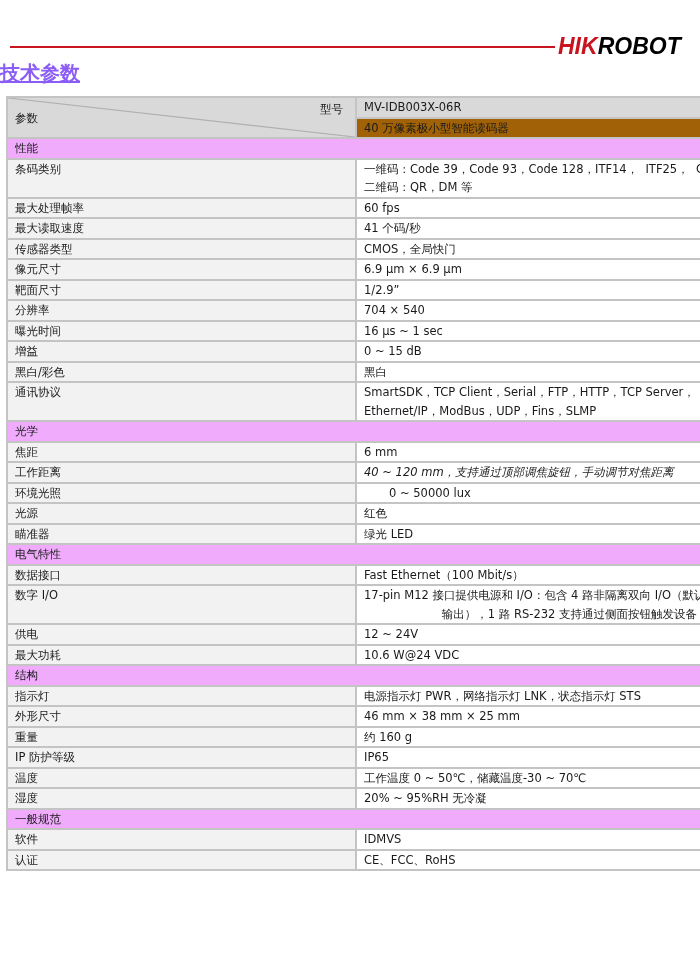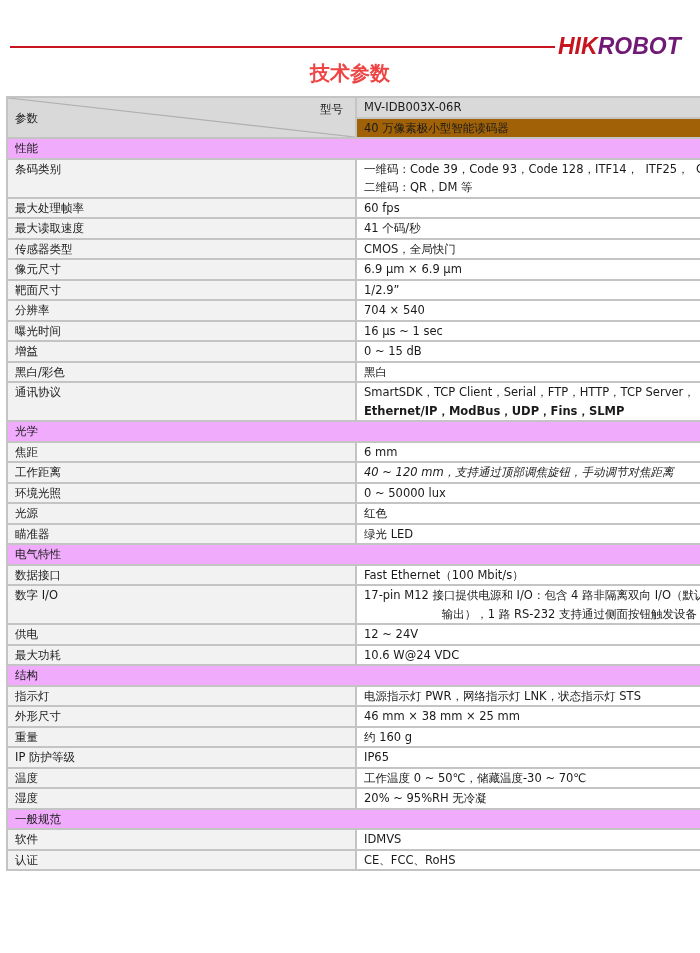--- a/index.html
+++ b/index.html
@@ -2,23 +2,23 @@
 <html><head>
 <meta charset="utf-8">
 <style>
   html, body { margin: 0; padding: 0; background: #ffffff; }
   body { width: 700px; height: 953px; position: relative; overflow: hidden;
          font-family: "DejaVu Sans", "Liberation Sans", sans-serif; color: #1a1a1a; }
   .topline { position: absolute; left: 10px; top: 46px; width: 545px; height: 2px; background: #c8141e; }
   .logo { position: absolute; left: 558px; top: 33px; font-family: "Liberation Sans", sans-serif;
           font-style: italic; font-weight: bold; font-size: 23px; letter-spacing: 0px; line-height: 26px; }
   .logo .hik { color: #c8141e; }
-  .logo .robot { color: #701a75; font-weight: bold; }
-  .title { position: absolute; left: 0; width: 700px; top: 60px; text-align: center;
-           color: #ef4444; font-weight: bold; font-size: 20px; line-height: 26px; }
+  .logo .robot { color: #000000; font-weight: bold; }
+  .title { position: absolute; left: 0; width: 700px; top: 60px; 
+           color: #8b5cf6; font-weight: bold; font-size: 20px; line-height: 26px; text-decoration: underline; }
   table.spec { position: absolute; left: 6px; top: 96px; width: 700px; border-collapse: collapse;
                font-size: 11.5px; table-layout: fixed; border-radius: 9px; }
   table.spec td { border: 2px solid #c4c4c4; padding: 0 7px; height: 18.5px; line-height: 18.5px; vertical-align: top; }
   td.lbl { width: 118px; background: #f2f2f2; }
   td.val { background: #ffffff; }
   tr.hdr td { background: #d9d9d9; }
   td.corner { background: #d9d9d9; position: relative; padding: 0; }
   td.corner svg { position: absolute; left: 0; top: 0; width: 100%; height: 100%; }
   td.corner .ml { position: absolute; right: 12px; top: 2px; }
   td.corner .pl { position: absolute; left: 7px; bottom: 10px; }
@@ -108,42 +108,42 @@
       <tr>
         <td class="lbl">黑白/彩色</td>
         <td class="val">
           <div style="white-space: pre;">黑白</div>
         </td>
       </tr>
       <tr>
         <td class="lbl">通讯协议</td>
         <td class="val multi">
           <div style="white-space: pre;">SmartSDK，TCP Client，Serial，FTP，HTTP，TCP Server，  Profinet，MELSEC，</div>
-          <div style="white-space: pre; font-weight: bold;">Ethernet/IP，ModBus，UDP，Fins，SLMP</div>
+          <div style="white-space: pre;">Ethernet/IP，ModBus，UDP，Fins，SLMP</div>
         </td>
       </tr>
       <tr class="section">
         <td colspan="2">光学</td>
       </tr>
       <tr>
         <td class="lbl">焦距</td>
         <td class="val">
           <div style="white-space: pre;">6 mm</div>
         </td>
       </tr>
       <tr>
         <td class="lbl">工作距离</td>
         <td class="val">
           <div style="white-space: pre; font-style: italic;">40 ~ 120 mm，支持通过顶部调焦旋钮，手动调节对焦距离</div>
         </td>
       </tr>
       <tr>
         <td class="lbl">环境光照</td>
         <td class="val">
-          <div style="white-space: pre;">0 ~ 50000 lux</div>
+          <div style="white-space: pre; margin-left: 25px;">0 ~ 50000 lux</div>
         </td>
       </tr>
       <tr>
         <td class="lbl">光源</td>
         <td class="val">
           <div style="white-space: pre;">红色</div>
         </td>
       </tr>
       <tr>
         <td class="lbl">瞄准器</td>

